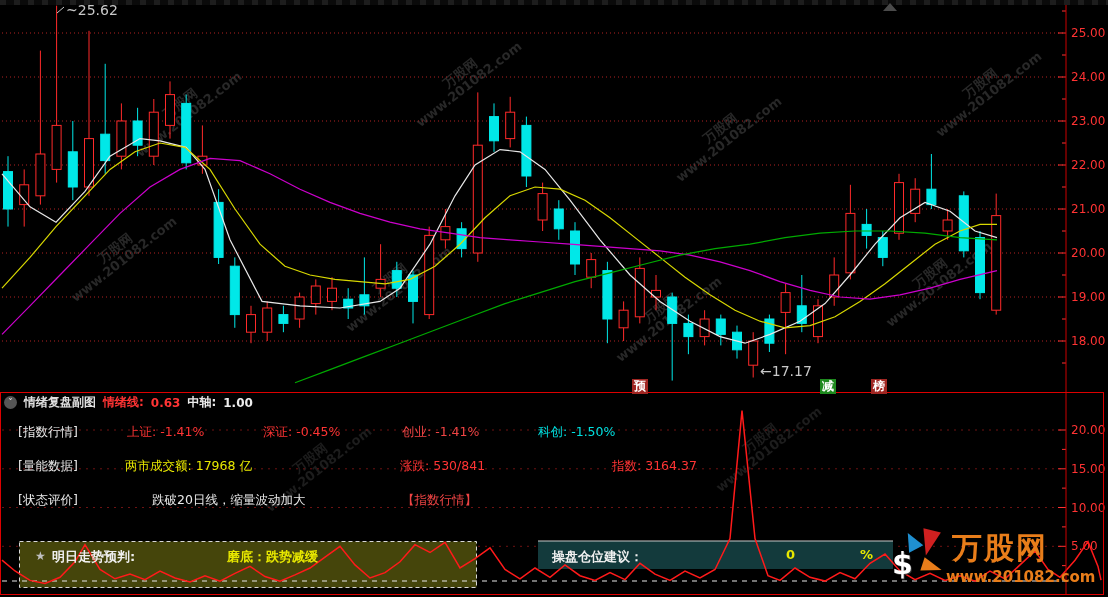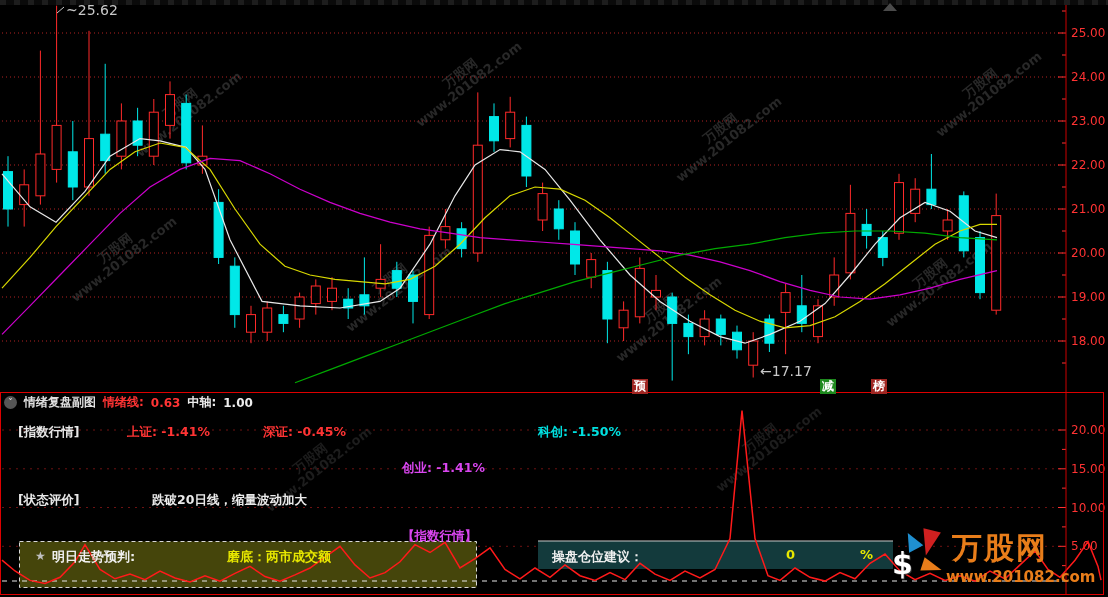--- a/index.html
+++ b/index.html
@@ -14,24 +14,24 @@
   .wm.dim{color:#1d1d1d;}
   .ann{color:#c8c8c8;font-size:14px;z-index:3;}
   .marker{top:379px;font-size:12px;font-weight:bold;color:#fff;padding:0 2px;line-height:15px;z-index:3;}
   .marker.red{background:#a02622;}
   .marker.green{background:#1e8a1e;}
   .hdr{left:4px;top:394px;display:flex;gap:7px;align-items:center;font-size:12px;font-weight:bold;z-index:3;}
   .hico{width:13px;height:13px;border-radius:50%;background:#555;color:#ddd;font-size:9px;
         line-height:12px;text-align:center;display:inline-block;}
   .htitle{color:#e0e0e0;}
   .m-red{color:#ff3434;} .m-white{color:#ececec;}
-  .prow{left:0;width:1036px;height:16px;font-size:12.5px;font-weight:bold;z-index:3;}
+  .prow{left:0;width:1036px;height:16px;font-size:12.5px;font-weight:normal;z-index:3;}
   .prow span{position:absolute;top:0;white-space:nowrap;}
   .lbl{color:#e8e8e8;}
-  .c-red{color:#ff3434;} .c-mag{color:#d946ef;margin-top:36px;} .c-cyan{color:#00e0e0;} .c-yel{color:#e8e800;}
+  .c-red{color:#ff3434;} .c-mag{color:#ef4444;} .c-cyan{color:#00e0e0;} .c-yel{color:#e8e800;}
   .c-white{color:#eaeaea;padding-left:28px;}
   .fbox{left:19px;top:541px;width:459px;height:47px;z-index:3;}
   .fbox .star{position:absolute;left:16px;top:8px;color:#c0c0c0;font-size:12px;}
   .fbox .ttl{position:absolute;left:33px;top:7px;color:#f0f0f0;font-size:13px;font-weight:bold;}
   .fbox .val{position:absolute;left:208px;top:7px;color:#e8e800;font-size:13px;font-weight:bold;}
   .fbox .hint{position:absolute;left:20px;top:29px;color:#dcdcdc;font-size:12px;font-weight:bold;}
   .pbox{left:538px;top:541px;width:356px;height:29px;z-index:3;}
   .pbox .lab{position:absolute;left:14px;top:7px;color:#f0f0f0;font-size:13px;font-weight:bold;}
   .pbox .val{position:absolute;left:248px;top:6px;color:#e8e800;font-size:13px;font-weight:bold;}
   .pbox .unit{position:absolute;left:322px;top:6px;color:#e8e800;font-size:13px;font-weight:bold;}
@@ -301,30 +301,36 @@
     <span class="m-white">1.00</span>
   </div>
 
   <div class="txt prow" style="top:424px">
     <span class="lbl" style="left:18px">[指数行情]</span>
     <span class="c-red" style="left:127px">上证: -1.41%</span>
     <span class="c-red" style="left:263px">深证: -0.45%</span>
     <span class="c-mag" style="left:402px">创业: -1.41%</span>
     <span class="c-cyan" style="left:538px">科创: -1.50%</span>
   </div>
+  <div class="txt prow" style="top:458px">
+    <span class="lbl" style="left:18px">[量能数据]</span>
+    <span class="c-yel" style="left:125px">两市成交额: 17968 亿</span>
+    <span class="c-red" style="left:400px">涨跌: 530/841</span>
+    <span class="c-red" style="left:612px">指数: 3164.37</span>
+  </div>
   <div class="txt prow" style="top:492px">
     <span class="lbl" style="left:18px">[状态评价]</span>
     <span class="c-white" style="left:124px">跌破20日线，缩量波动加大</span>
     <span class="c-mag" style="left:402px">【指数行情】</span>
   </div>
 
   <div class="txt fbox">
     <span class="star">★</span>
     <span class="ttl">明日走势预判:</span>
-    <span class="val">磨底：两市成交额</span>
+    <span class="val">磨底：跌势减缓</span>
   </div>
 
   <div class="txt pbox">
     <span class="lab">操盘仓位建议：</span>
     <span class="val">0</span>
     <span class="unit">%</span>
   </div>
 
   <div class="txt logo">
     <span class="tri-b"></span>

